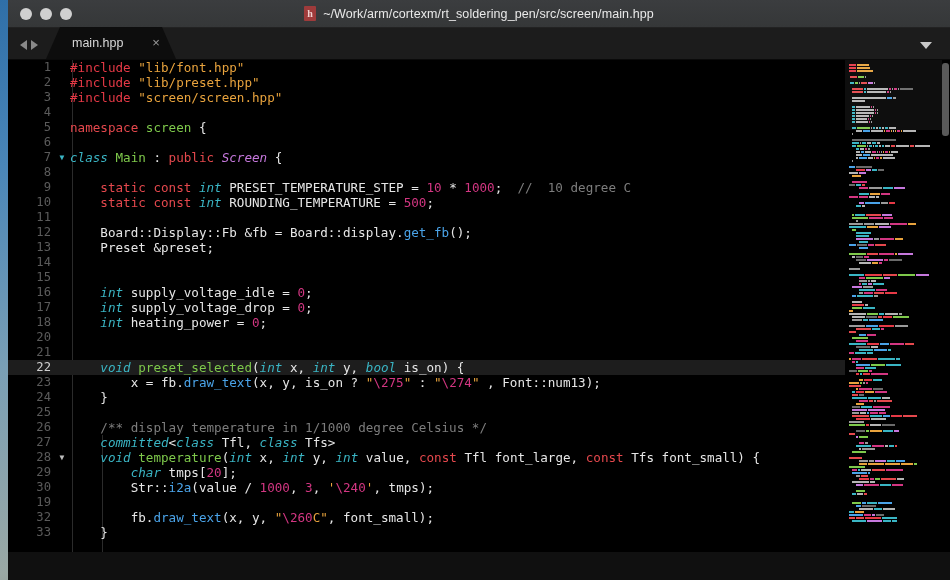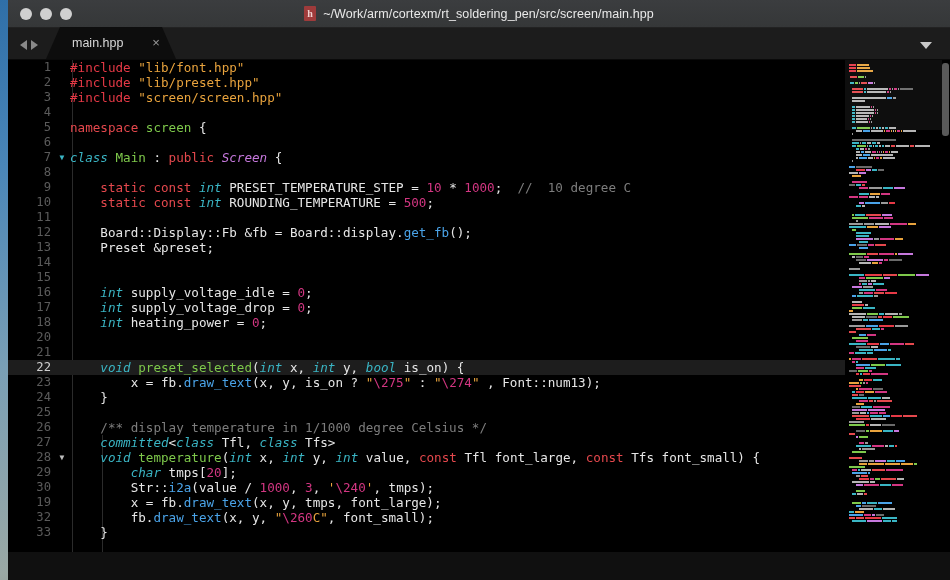--- a/index.html
+++ b/index.html
@@ -295,21 +295,21 @@
           <div class="line"><div class="gutter">21</div><div class="fold"></div><div class="code"></div></div>
           <div class="line cursor-line"><div class="gutter">22</div><div class="fold"></div><div class="code"><span class="k-punc">    </span><span class="k-type">void</span><span class="k-punc"> </span><span class="k-ent">preset_selected</span><span class="k-punc">(</span><span class="k-type">int</span><span class="k-var"> x, </span><span class="k-type">int</span><span class="k-var"> y, </span><span class="k-type">bool</span><span class="k-var"> is_on) {</span></div></div>
           <div class="line"><div class="gutter">23</div><div class="fold"></div><div class="code"><span class="k-var">        x = fb.</span><span class="k-fn">draw_text</span><span class="k-var">(x, y, is_on ? </span><span class="k-str">"</span><span class="k-esc">\275</span><span class="k-str">"</span><span class="k-var"> : </span><span class="k-str">"</span><span class="k-esc">\274</span><span class="k-str">"</span><span class="k-var"> , Font::num13);</span></div></div>
           <div class="line"><div class="gutter">24</div><div class="fold"></div><div class="code"><span class="k-punc">    }</span></div></div>
           <div class="line"><div class="gutter">25</div><div class="fold"></div><div class="code"></div></div>
           <div class="line"><div class="gutter">26</div><div class="fold"></div><div class="code"><span class="k-punc">    </span><span class="k-com">/** display temperature in 1/1000 degree Celsius */</span></div></div>
           <div class="line"><div class="gutter">27</div><div class="fold"></div><div class="code"><span class="k-punc">    </span><span class="k-type">committed</span><span class="k-punc">&lt;</span><span class="k-type">class</span><span class="k-var"> Tfl, </span><span class="k-type">class</span><span class="k-var"> Tfs&gt;</span></div></div>
           <div class="line"><div class="gutter">28</div><div class="fold">▼</div><div class="code"><span class="k-punc">    </span><span class="k-type">void</span><span class="k-punc"> </span><span class="k-ent">temperature</span><span class="k-punc">(</span><span class="k-type">int</span><span class="k-var"> x, </span><span class="k-type">int</span><span class="k-var"> y, </span><span class="k-type">int</span><span class="k-var"> value, </span><span class="k-kw">const</span><span class="k-var"> Tfl font_large, </span><span class="k-kw">const</span><span class="k-var"> Tfs font_small) {</span></div></div>
           <div class="line"><div class="gutter">29</div><div class="fold"></div><div class="code"><span class="k-punc">        </span><span class="k-type">char</span><span class="k-var"> tmps[</span><span class="k-num">20</span><span class="k-punc">];</span></div></div>
           <div class="line"><div class="gutter">30</div><div class="fold"></div><div class="code"><span class="k-var">        Str::</span><span class="k-fn">i2a</span><span class="k-var">(value / </span><span class="k-num">1000</span><span class="k-punc">, </span><span class="k-num">3</span><span class="k-punc">, </span><span class="k-str">'</span><span class="k-esc">\240</span><span class="k-str">'</span><span class="k-var">, tmps);</span></div></div>
-          <div class="line"><div class="gutter">19</div><div class="fold"></div><div class="code"><span class="k-var">        x = fb.</span><span class="k-fn">draw_text</span><span class="k-var">(x, y, tmps, font_large);</span></div></div>
+          <div class="line"><div class="gutter">19</div><div class="fold"></div></div>
           <div class="line"><div class="gutter">32</div><div class="fold"></div><div class="code"><span class="k-var">        fb.</span><span class="k-fn">draw_text</span><span class="k-var">(x, y, </span><span class="k-str">"</span><span class="k-esc">\260</span><span class="k-str">C"</span><span class="k-var">, font_small);</span></div></div>
           <div class="line"><div class="gutter">33</div><div class="fold"></div><div class="code"><span class="k-punc">    }</span></div></div>
         </div>
     </div>
 
     <div id="minimap">
       <div id="minimap-viewport"></div>
       <div id="minimap-content">
           <div class="mm-line" style="padding-left: 0px;">
             <div class="mm-tok" style="width: 6.8px; background: rgb(230, 57, 70);"></div>

